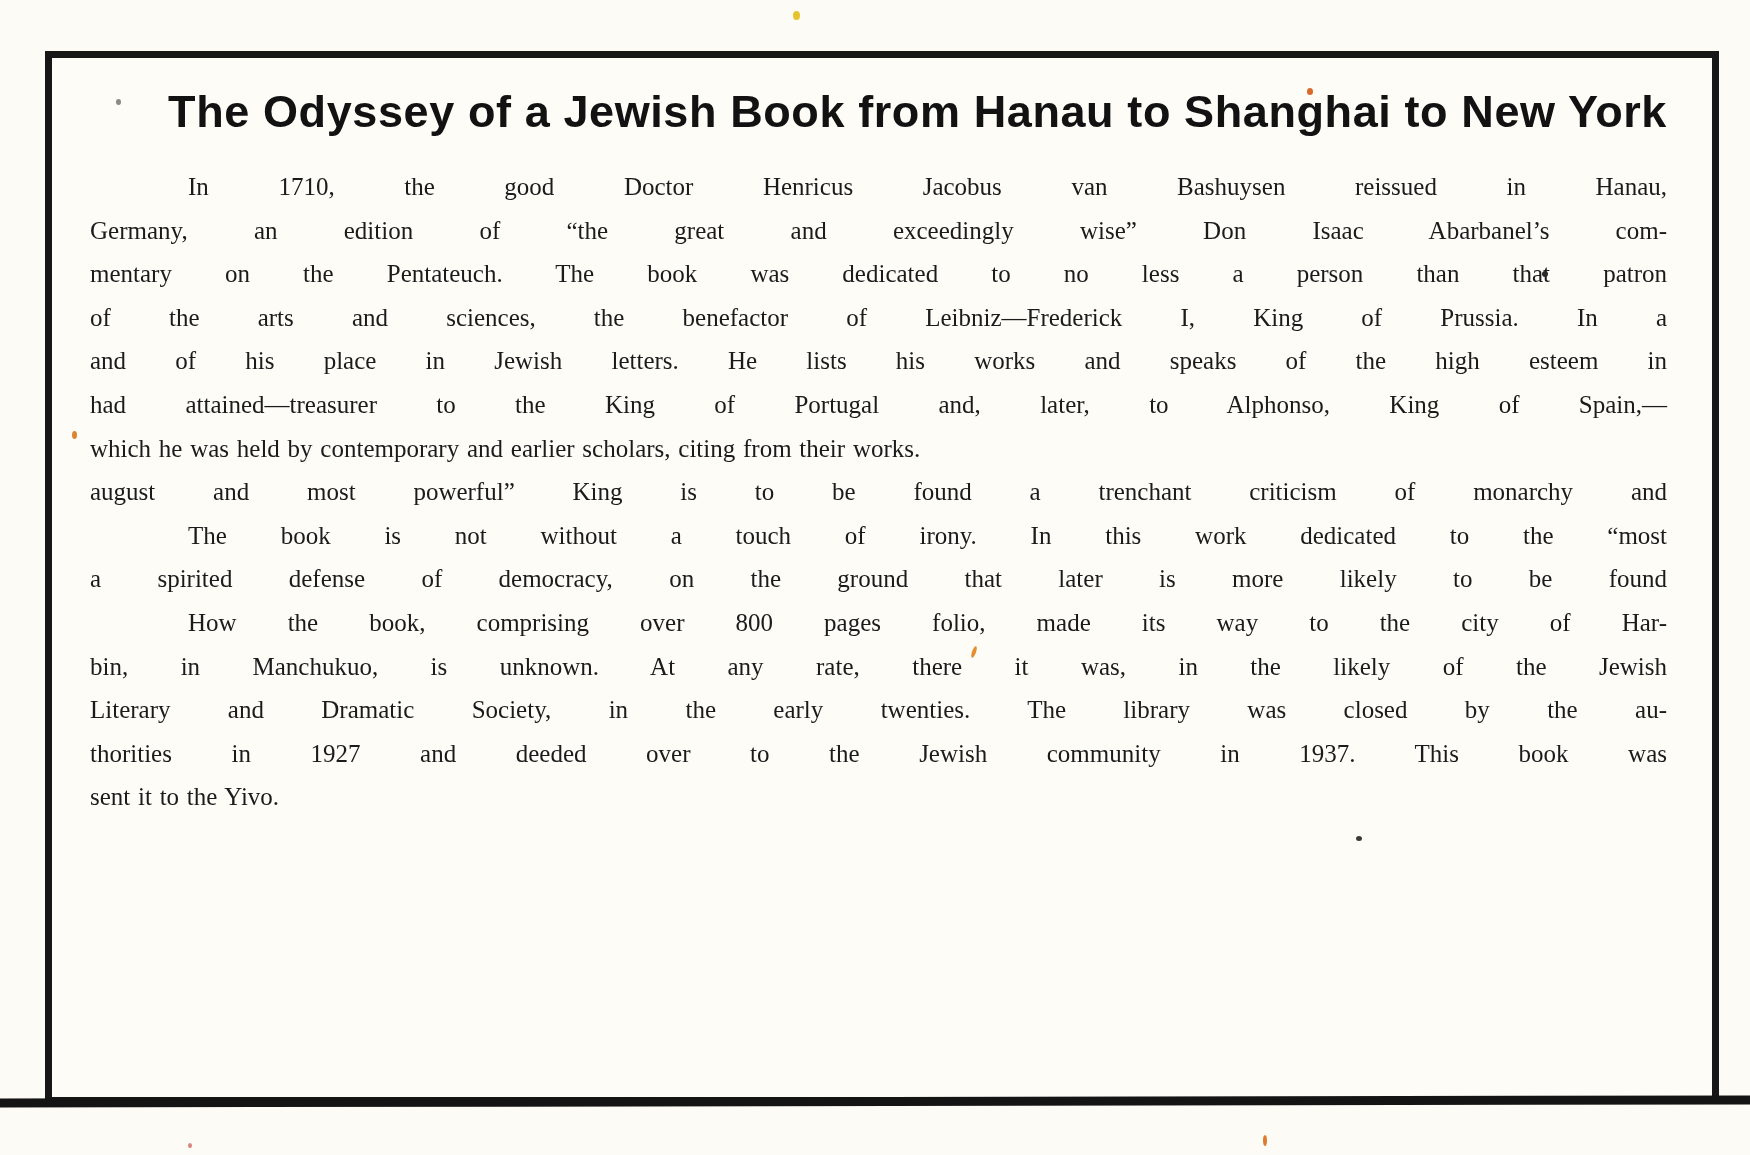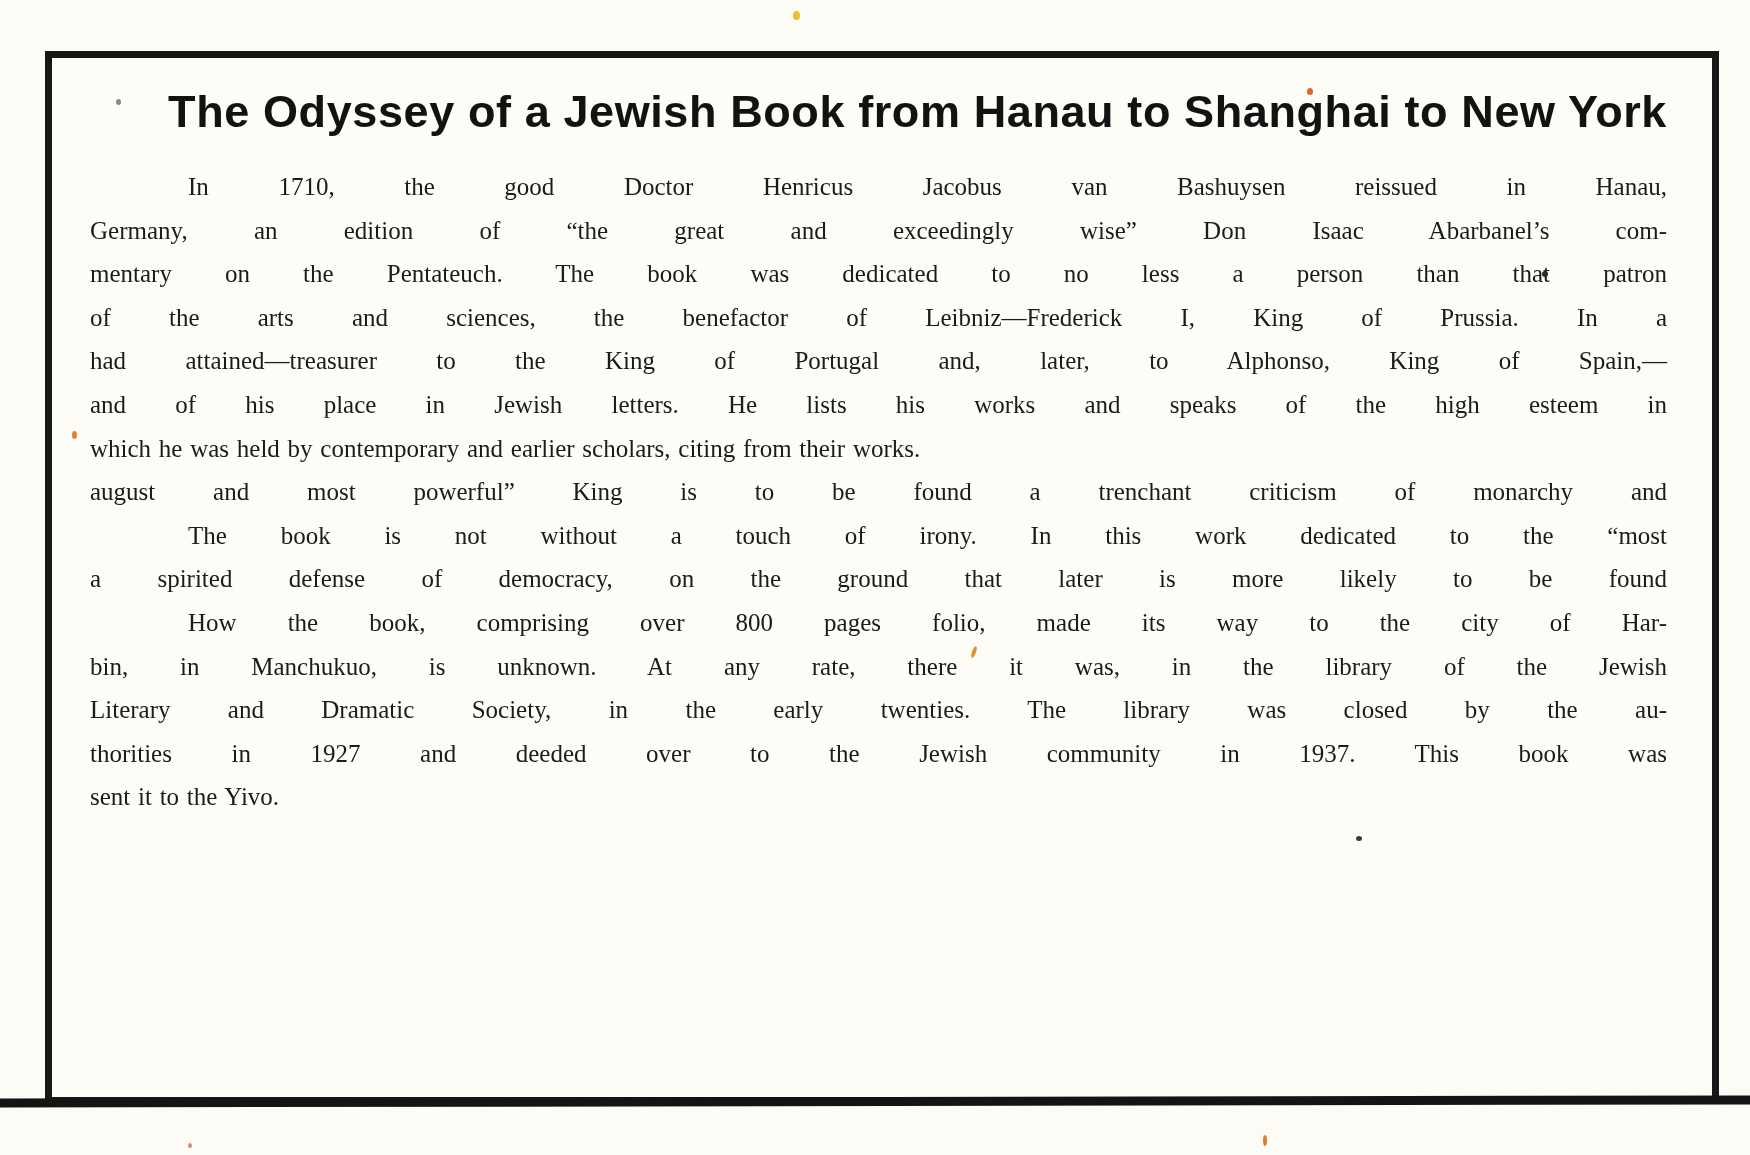--- a/index.html
+++ b/index.html
@@ -74,32 +74,32 @@
   <div class="bottom-rule"></div>
 
   <div class="content">
     <h1 class="title">The Odyssey of a Jewish Book from Hanau to Shanghai to New York</h1>
 
     <div class="para">
         <div class="line indent">In 1710, the good Doctor Henricus Jacobus van Bashuysen reissued in Hanau,</div>
         <div class="line">Germany, an edition of “the great and exceedingly wise” Don Isaac Abarbanel’s com-</div>
         <div class="line">mentary on the Pentateuch. The book was dedicated to no less a person than that patron</div>
         <div class="line">of the arts and sciences, the benefactor of Leibniz—Frederick I, King of Prussia. In a</div>
+        <div class="line">and of his place in Jewish letters. He lists his works and speaks of the high esteem in</div>
         <div class="line">had attained—treasurer to the King of Portugal and, later, to Alphonso, King of Spain,—</div>
-        <div class="line">and of his place in Jewish letters. He lists his works and speaks of the high esteem in</div>
         <div class="line last">which he was held by contemporary and earlier scholars, citing from their works.</div>
       </div>
     <div class="para">
         <div class="line">august and most powerful” King is to be found a trenchant criticism of monarchy and</div>
         <div class="line indent">The book is not without a touch of irony. In this work dedicated to the “most</div>
         <div class="line">a spirited defense of democracy, on the ground that later is more likely to be found</div>
       </div>
     <div class="para">
         <div class="line indent">How the book, comprising over 800 pages folio, made its way to the city of Har-</div>
-        <div class="line">bin, in Manchukuo, is unknown. At any rate, there it was, in the library of the Jewish</div>
+        <div class="line">bin, in Manchukuo, is unknown. At any rate, there it was, in the likely of the Jewish</div>
         <div class="line">Literary and Dramatic Society, in the early twenties. The library was closed by the au-</div>
         <div class="line">thorities in 1927 and deeded over to the Jewish community in 1937. This book was</div>
         <div class="line last">sent it to the Yivo.</div>
       </div>
   </div>
 
   <div class="speck" style="left:793px; top:11px;  width:7px; height:9px;  background:#e8c22c;"></div>
   <div class="speck" style="left:1307px;top:88px;  width:6px; height:7px;  background:#d96a2a;"></div>
   <div class="speck" style="left:116px; top:99px;  width:5px; height:6px;  background:#8a8a86;"></div>
   <div class="speck" style="left:72px;  top:431px; width:5px; height:8px;  background:#dd8432;"></div>

